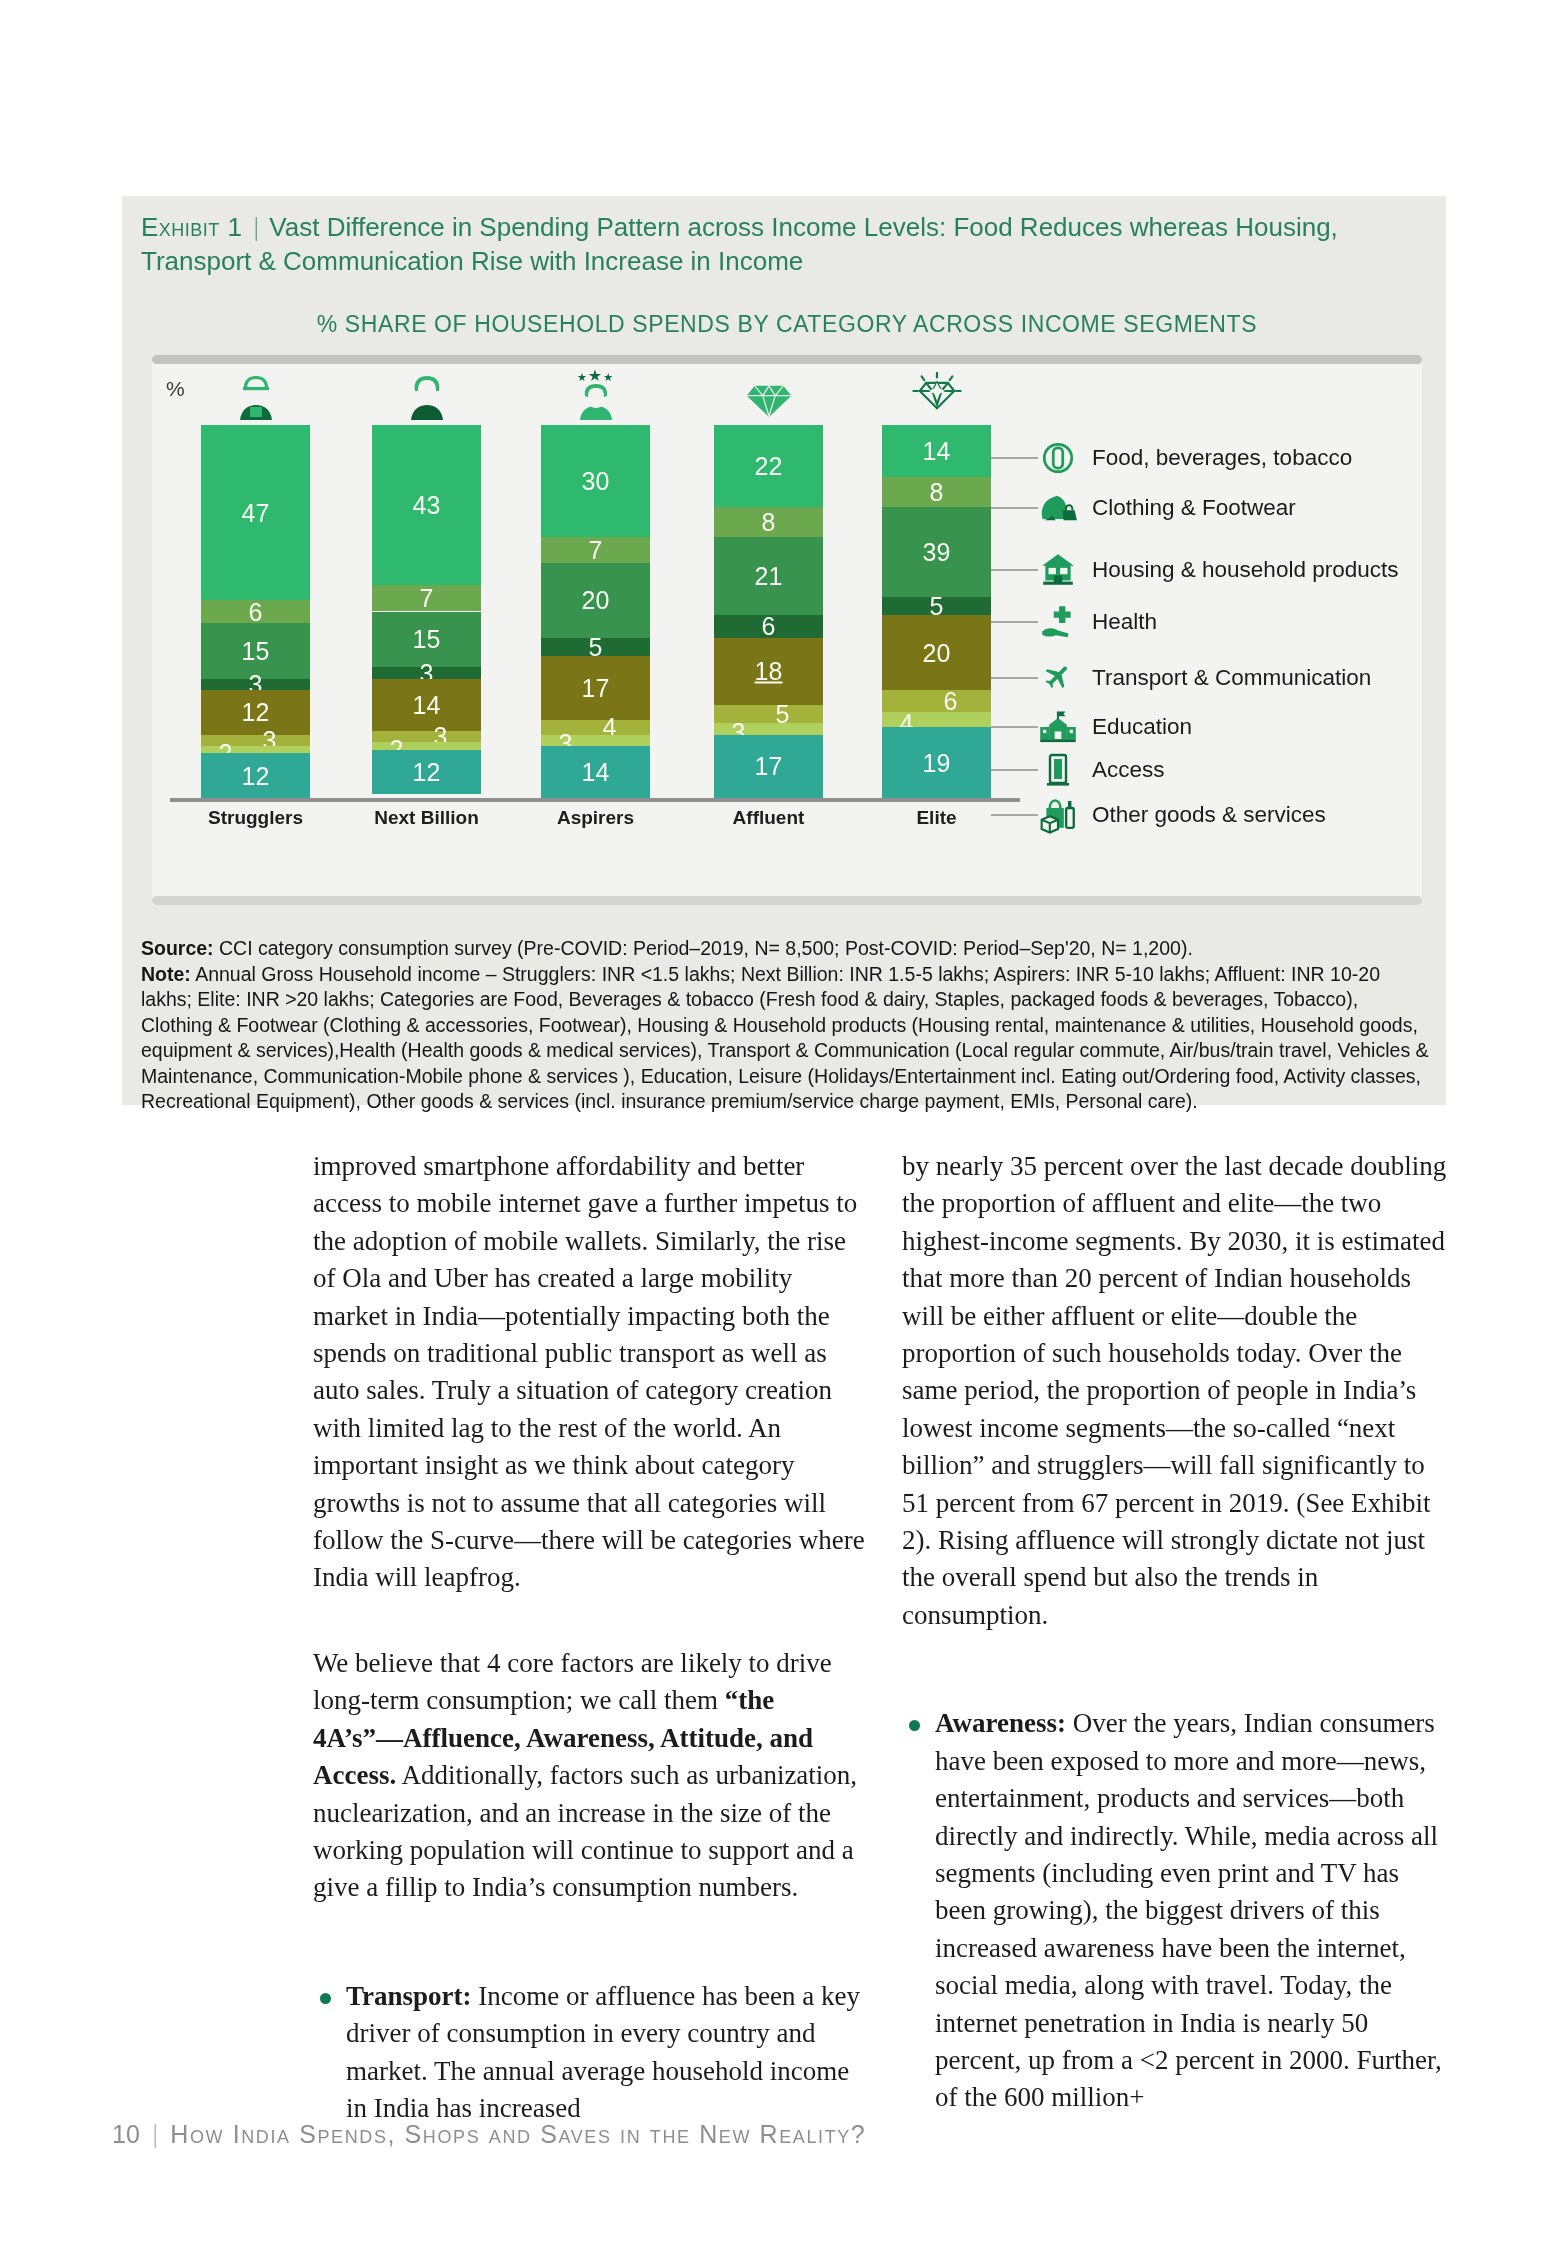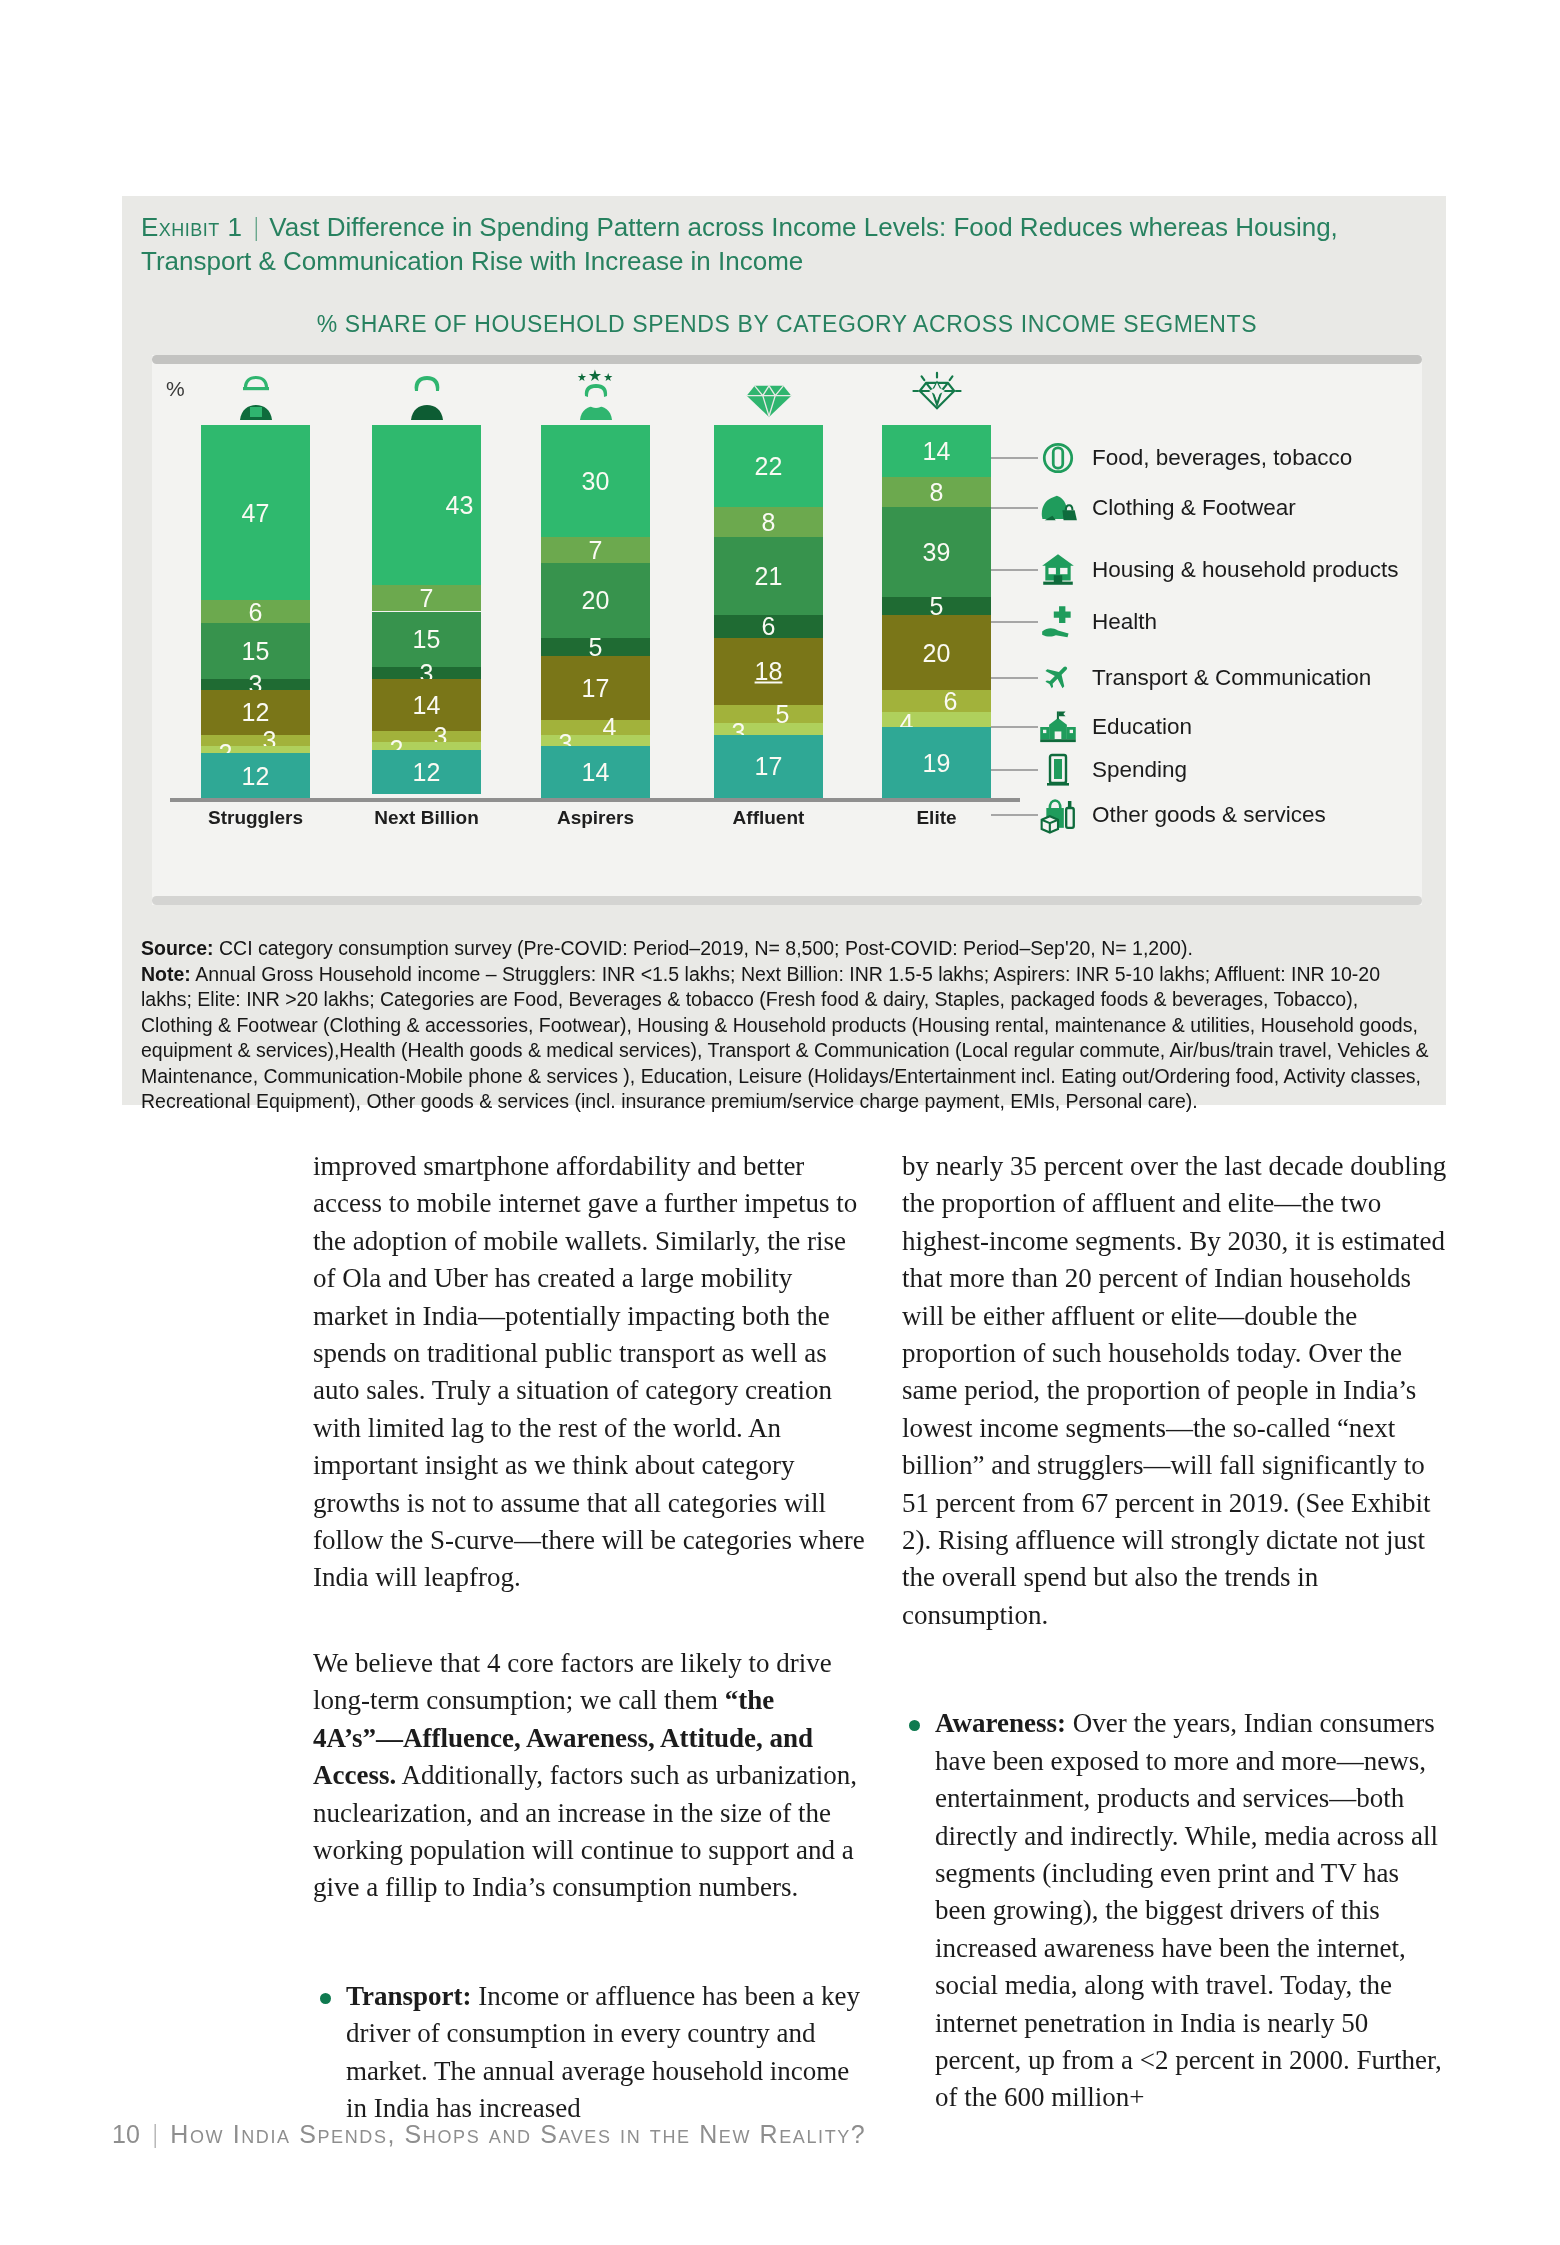--- a/index.html
+++ b/index.html
@@ -119,21 +119,21 @@
         <div class="cat-label" style="left: 24px;">Strugglers</div>
         <div class="cat-icon" style="left: 242.5px;">
           <svg viewBox="0 0 54 50" width="54" height="50">
      <path d="M11 49c1-10 8-15 16-15s15 5 16 15z" fill="#0D5C33"></path>
      <ellipse cx="27" cy="20" rx="10" ry="12" fill="#F3F3F1"></ellipse>
      <path d="M15 20c-2-10 4-15 12-15s14 5 12 15h-3c0-8-3-11-9-11s-9 3-9 11z" fill="#2FB56F"></path>
           </svg>
         </div>
         <div class="bar" style="left: 220px;">
           <div class="bar-seg" style="top: 0px; height: 160.39px; background: rgb(47, 185, 110);"></div>
-          <span class="seg-label" style="top: 80.195px; transform: translate(0px, -50%); margin-left: 33px;">43</span>
+          <span class="seg-label" style="top: 80.195px; transform: translate(0px, -50%);">43</span>
           <div class="bar-seg" style="top: 160.39px; height: 26.11px; background: rgb(108, 169, 78);"></div>
           <span class="seg-label" style="top: 173.445px; transform: translate(0px, -50%);">7</span>
           <div class="bar-seg" style="top: 186.5px; height: 55.95px; background: rgb(55, 147, 77);"></div>
           <span class="seg-label" style="top: 214.475px; transform: translate(0px, -50%);">15</span>
           <div class="bar-seg" style="top: 242.45px; height: 11.19px; background: rgb(31, 107, 51);"></div>
           <span class="seg-label" style="top: 248.045px; transform: translate(0px, -50%);">3</span>
           <div class="bar-seg" style="top: 253.64px; height: 52.22px; background: rgb(122, 118, 24);"></div>
           <span class="seg-label" style="top: 279.75px; transform: translate(0px, -50%);">14</span>
           <div class="bar-seg" style="top: 305.86px; height: 11.19px; background: rgb(162, 178, 59);"></div>
           <span class="seg-label" style="top: 311.455px; transform: translate(14px, -50%);">3</span>
@@ -286,21 +286,21 @@
         </div>
         <div class="legend-label" style="left: 940px; top: 358px;">Education</div>
         <div class="leader-line" style="left: 839px; width: 47px; top: 414px;"></div>
         <div class="legend-icon" style="left: 884px; top: 394px;">
           <svg viewBox="0 0 36 36" width="36" height="36">
      <rect x="10" y="3" width="16" height="28" rx="2" fill="none" stroke="#0E6B3C" stroke-width="2.4"></rect>
      <rect x="14" y="7" width="8" height="20" fill="#1F9C5C"></rect>
      <rect x="7" y="31" width="22" height="2.6" fill="#0E6B3C"></rect>
           </svg>
         </div>
-        <div class="legend-label" style="left: 940px; top: 401px;">Spending</div>
+        <div class="legend-label" style="left: 940px; top: 401px;">Access</div>
         <div class="leader-line" style="left: 839px; width: 47px; top: 459px;"></div>
         <div class="legend-icon" style="left: 884px; top: 439px;">
           <svg viewBox="0 0 36 36" width="42" height="42">
      <path d="M11 12c0-4 2-6.5 4.5-6.5S20 8 20 12" fill="none" stroke="#1F9C5C" stroke-width="2.2"></path>
      <path d="M8 12h15v17H8z" fill="#1F9C5C"></path>
      <rect x="26.5" y="6" width="3" height="6" fill="#0E6B3C"></rect>
      <rect x="25" y="12" width="6.5" height="17" rx="1.5" fill="none" stroke="#0E6B3C" stroke-width="2"></rect>
      <path d="M4 22l7-3 7 3v8l-7 3-7-3z" fill="#F3F3F1" stroke="#0E6B3C" stroke-width="1.8"></path>
      <path d="M4 22l7 3 7-3M11 25v8" stroke="#0E6B3C" stroke-width="1.8" fill="none"></path>
           </svg>

